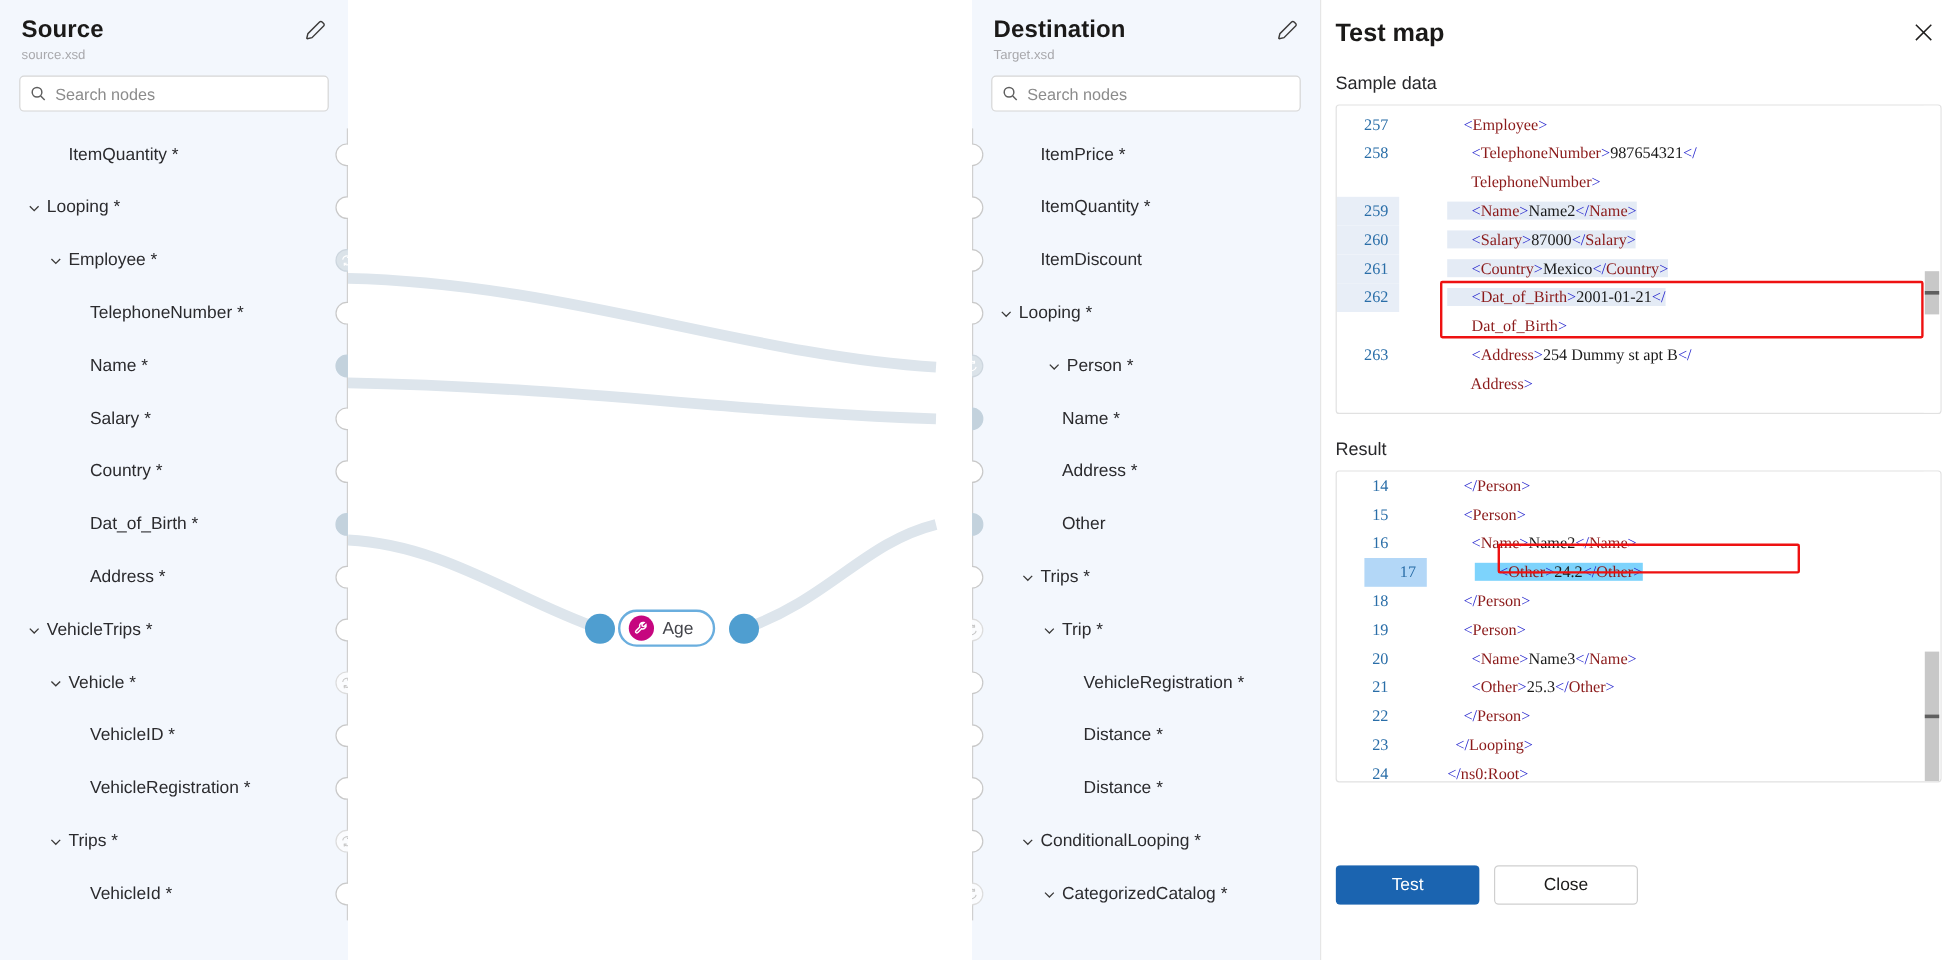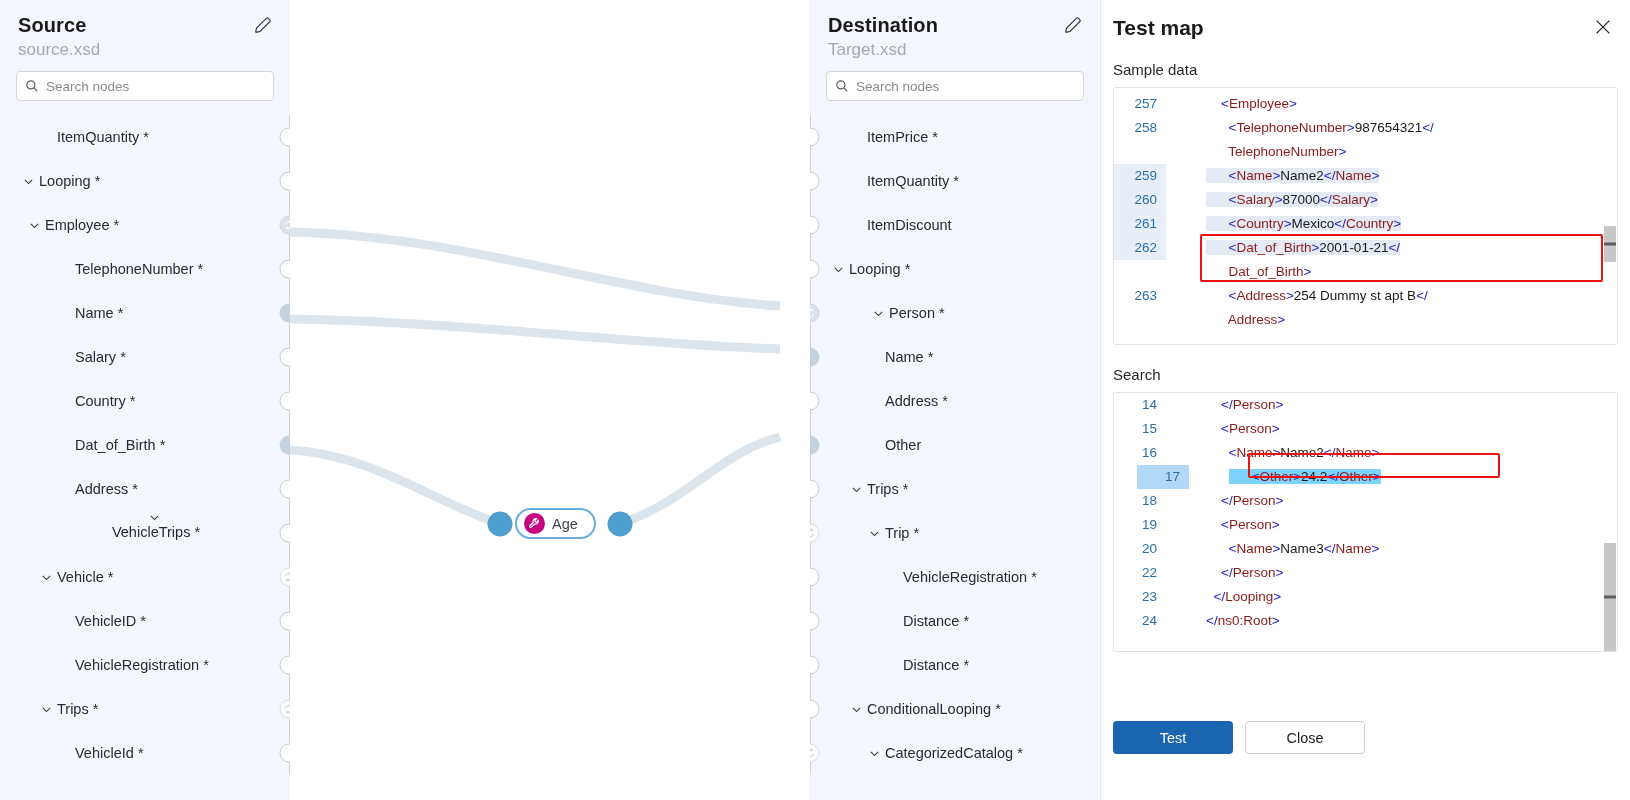--- a/index.html
+++ b/index.html
@@ -16,21 +16,21 @@
     width: 290px; height: 800px;
     background: #f3f7fd;
     position: relative;
     flex: 0 0 auto;
     overflow: hidden;
   }
   .panel-head { padding: 14px 18px 0 18px; position: relative; }
   .panel-title {
     font-size: 20px; font-weight: 600; color: #1b1a19; letter-spacing: .1px;
   }
-  .panel-sub { font-size: 17px; color: #a9a9ad; margin-top: 3px; }
+  .panel-sub { font-size: 11px; color: #a9a9ad; margin-top: 3px; }
   .edit-pencil {
     position: absolute; right: 16px; top: 14px;
     width: 22px; height: 22px; cursor: pointer;
   }
   .search-wrap {
     margin: 11px 16px 0 16px;
     height: 30px; background: #fff;
     border: 1px solid #d6d6d6; border-radius: 4px;
     display: flex; align-items: center; padding: 0 8px; gap: 7px;
   }
@@ -121,21 +121,21 @@
     margin: 9px 12px 0 12px;
     border: 1px solid #e1e1e1; border-radius: 3px;
     background: #fff;
     position: relative; overflow: hidden;
   }
   .code-box.sample { height: 258px; }
   .code-box.result { height: 260px; }
   .code-scroll { position: relative; height: 100%; overflow: hidden; }
   .code-line {
     display: flex; align-items: flex-start;
-    font-family: Liberation Sans, sans-serif;
+    font-family: Liberation Serif, serif;
     font-size: 13.5px; line-height: 24px; white-space: pre;
   }
   .ln {
     width: 52px; flex: 0 0 auto; text-align: right; padding-right: 9px;
     color: #2a6ea8; user-select: none;
   }
   .gut1 { width: 16px; flex: 0 0 auto; }
   .gut2 { width: 18px; flex: 0 0 auto; border-left: 1px solid #cfcfcf; }
   .code-txt { flex: 1 1 auto; padding-left: 6px; }
   .tagname { color: #8b1a1a; }
@@ -203,21 +203,21 @@
           <span class="node-label">ItemQuantity *</span>
         </div>
         <div class="dot" style="top: 22px; left: 289px;"></div>
         <div class="tree-row" style="padding-left: 22px;">
           <svg class="chev" viewBox="0 0 16 16" fill="none" stroke="#3b3a39" stroke-width="1.35">
             <path d="M3.5 6l4.5 4.5L12.5 6"></path>
           </svg>
           <span class="node-label">Looping *</span>
         </div>
         <div class="dot" style="top: 66px; left: 289px;"></div>
-        <div class="tree-row" style="padding-left: 28px; text-align: right;">
+        <div class="tree-row" style="padding-left: 40px; text-align: right;">
           <svg class="chev" viewBox="0 0 16 16" fill="none" stroke="#3b3a39" stroke-width="1.35">
             <path d="M3.5 6l4.5 4.5L12.5 6"></path>
           </svg>
           <span class="node-label">Employee *</span>
         </div>
         <div class="dot loop" style="top: 110px; left: 289px;">
           <svg width="11" height="11" viewBox="0 0 16 16" fill="none" stroke="#ffffff" stroke-width="1.4">
             <path d="M3 7a5 5 0 018.5-3M13 9a5 5 0 01-8.5 3"></path>
             <path d="M11 1.5V4.5H8.2M5 14.5V11.5H7.8"></path>
           </svg>
@@ -245,21 +245,21 @@
         <div class="tree-row" style="padding-left: 58px;">
           <span class="chev-space"></span>
           <span class="node-label">Dat_of_Birth *</span>
         </div>
         <div class="dot filled" style="top: 330px; left: 289px;"></div>
         <div class="tree-row" style="padding-left: 58px;">
           <span class="chev-space"></span>
           <span class="node-label">Address *</span>
         </div>
         <div class="dot" style="top: 374px; left: 289px;"></div>
-        <div class="tree-row" style="padding-left: 22px; flex-direction: column;">
+        <div class="tree-row" style="padding-left: 22px;">
           <svg class="chev" viewBox="0 0 16 16" fill="none" stroke="#3b3a39" stroke-width="1.35">
             <path d="M3.5 6l4.5 4.5L12.5 6"></path>
           </svg>
           <span class="node-label">VehicleTrips *</span>
         </div>
         <div class="dot" style="top: 418px; left: 289px;"></div>
         <div class="tree-row" style="padding-left: 40px;">
           <svg class="chev" viewBox="0 0 16 16" fill="none" stroke="#3b3a39" stroke-width="1.35">
             <path d="M3.5 6l4.5 4.5L12.5 6"></path>
           </svg>
@@ -471,30 +471,31 @@
           <div class="code-line"><span class="ln"></span><span class="gut1"></span><span class="gut2"></span><span class="code-txt"><span class="">      <span class="tagname">Dat_of_Birth</span><span class="punct">&gt;</span></span></span></div>
           <div class="code-line"><span class="ln">263</span><span class="gut1"></span><span class="gut2"></span><span class="code-txt"><span class="">      <span class="punct">&lt;</span><span class="tagname">Address</span><span class="punct">&gt;</span><span class="val">254 Dummy st apt B</span><span class="punct">&lt;/</span></span></span></div>
           <div class="code-line"><span class="ln"></span><span class="gut1"></span><span class="gut2"></span><span class="code-txt"><span class="">      <span class="tagname">Address</span><span class="punct">&gt;</span></span></span></div>
         </div>
       <div class="redbox" style="left:86px; top:146px; right:14px; height:48px;"></div>
       <div class="vscroll">
         <div class="vthumb" style="top:138px; height:36px;"></div>
       </div>
     </div>
 
-    <div class="tm-sectionlabel">Search</div>
+    <div class="tm-sectionlabel">Result</div>
     <div class="code-box result">
       <div class="code-scroll" id="result-code">
           <div class="code-line"><span class="ln">14</span><span class="gut1"></span><span class="gut2"></span><span class="code-txt"><span class="">    <span class="punct">&lt;/</span><span class="tagname">Person</span><span class="punct">&gt;</span></span></span></div>
           <div class="code-line"><span class="ln">15</span><span class="gut1"></span><span class="gut2"></span><span class="code-txt"><span class="">    <span class="punct">&lt;</span><span class="tagname">Person</span><span class="punct">&gt;</span></span></span></div>
           <div class="code-line"><span class="ln">16</span><span class="gut1"></span><span class="gut2"></span><span class="code-txt"><span class="">      <span class="punct">&lt;</span><span class="tagname">Name</span><span class="punct">&gt;</span><span class="val">Name2</span><span class="punct">&lt;/</span><span class="tagname">Name</span><span class="punct">&gt;</span></span></span></div>
           <div class="code-line"><span class="ln ln-sel">17</span><span class="gut1 sel-band"></span><span class="gut2"></span><span class="code-txt"><span class="sel-band">      <span class="punct">&lt;</span><span class="tagname">Other</span><span class="punct">&gt;</span><span class="val">24.2</span><span class="punct">&lt;/</span><span class="tagname">Other</span><span class="punct">&gt;</span></span></span></div>
           <div class="code-line"><span class="ln">18</span><span class="gut1"></span><span class="gut2"></span><span class="code-txt"><span class="">    <span class="punct">&lt;/</span><span class="tagname">Person</span><span class="punct">&gt;</span></span></span></div>
           <div class="code-line"><span class="ln">19</span><span class="gut1"></span><span class="gut2"></span><span class="code-txt"><span class="">    <span class="punct">&lt;</span><span class="tagname">Person</span><span class="punct">&gt;</span></span></span></div>
           <div class="code-line"><span class="ln">20</span><span class="gut1"></span><span class="gut2"></span><span class="code-txt"><span class="">      <span class="punct">&lt;</span><span class="tagname">Name</span><span class="punct">&gt;</span><span class="val">Name3</span><span class="punct">&lt;/</span><span class="tagname">Name</span><span class="punct">&gt;</span></span></span></div>
+          <div class="code-line"><span class="ln">21</span><span class="gut1"></span><span class="gut2"></span><span class="code-txt"><span class="">      <span class="punct">&lt;</span><span class="tagname">Other</span><span class="punct">&gt;</span><span class="val">25.3</span><span class="punct">&lt;/</span><span class="tagname">Other</span><span class="punct">&gt;</span></span></span></div>
           <div class="code-line"><span class="ln">22</span><span class="gut1"></span><span class="gut2"></span><span class="code-txt"><span class="">    <span class="punct">&lt;/</span><span class="tagname">Person</span><span class="punct">&gt;</span></span></span></div>
           <div class="code-line"><span class="ln">23</span><span class="gut1"></span><span class="gut2"></span><span class="code-txt"><span class="">  <span class="punct">&lt;/</span><span class="tagname">Looping</span><span class="punct">&gt;</span></span></span></div>
           <div class="code-line"><span class="ln">24</span><span class="gut1"></span><span class="gut2"></span><span class="code-txt"><span class=""><span class="punct">&lt;/</span><span class="tagname">ns0:Root</span><span class="punct">&gt;</span></span></span></div>
         </div>
       <div class="redbox" style="left:134px; top:60px; width:252px; height:25px;"></div>
       <div class="vscroll">
         <div class="vthumb" style="top:150px; height:108px;"></div>
       </div>
     </div>
 

